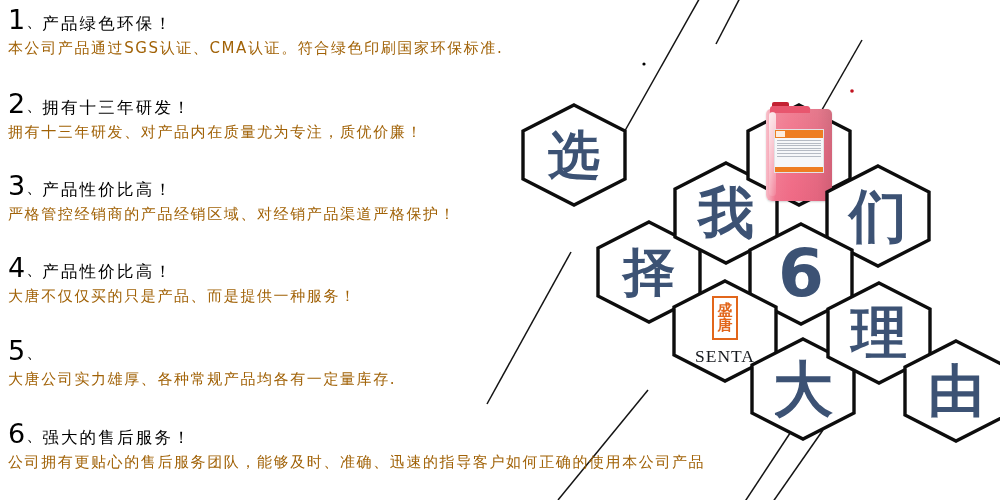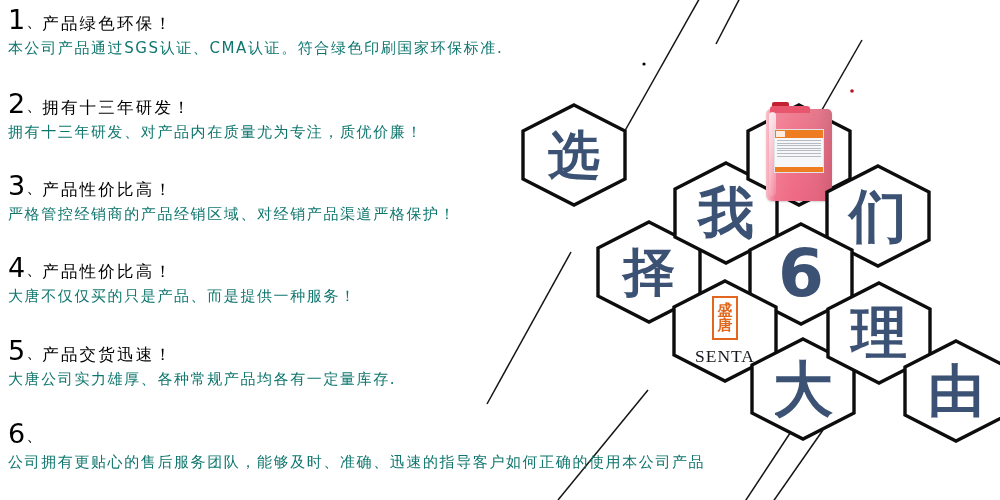--- a/index.html
+++ b/index.html
@@ -23,21 +23,21 @@
     font-family:"DejaVu Sans",sans-serif;
     font-size:27px; font-weight:400; color:#000; line-height:1;
     letter-spacing:0px;
   }
   .r-dun { font-size:16px; color:#000; margin-left:1px; position:relative; top:-2px;}
   .r-title {
     font-size:16.5px; color:#000; letter-spacing:2.2px; margin-left:0;
     font-family:"DejaVu Sans","Liberation Sans",sans-serif;
   }
   .r-desc {
-    font-size:15px; color:#0f766e; letter-spacing:1.6px; white-space:nowrap;
+    font-size:15px; color:#a16207; letter-spacing:1.6px; white-space:nowrap;
     margin-top:4px;
     font-family:"DejaVu Sans","Liberation Sans",sans-serif;
   }
 
   
   #honeycomb { position:absolute; left:0; top:0; width:1000px; height:500px; }
   .hex { position:absolute; }
   .hex svg { display:block; overflow:visible; }
   .hex-label {
     position:absolute; inset:0;
@@ -171,29 +171,29 @@
         <span class="r-dun">、</span>
         <span class="r-title">产品性价比高！</span>
       </div>
       <div class="r-desc">大唐不仅仅买的只是产品、而是提供一种服务！</div>
     </div>
 
     <div class="reason" style="top:337px;">
       <div class="r-head">
         <span class="r-num">5</span>
         <span class="r-dun">、</span>
-        <span class="r-title">产品交货迅速！</span>
       </div>
       <div class="r-desc">大唐公司实力雄厚、各种常规产品均各有一定量库存.</div>
     </div>
 
     <div class="reason" style="top:420px;">
       <div class="r-head">
         <span class="r-num">6</span>
         <span class="r-dun">、</span>
+        <span class="r-title">强大的售后服务！</span>
       </div>
       <div class="r-desc">公司拥有更贴心的售后服务团队，能够及时、准确、迅速的指导客户如何正确的使用本公司产品</div>
     </div>
 
   </div>
 
   <div id="honeycomb">
 
     <div class="hex" style="left:521px; top:103px; width:106px; height:104px;">
       <svg width="106" height="104" viewBox="0 0 106 104">

